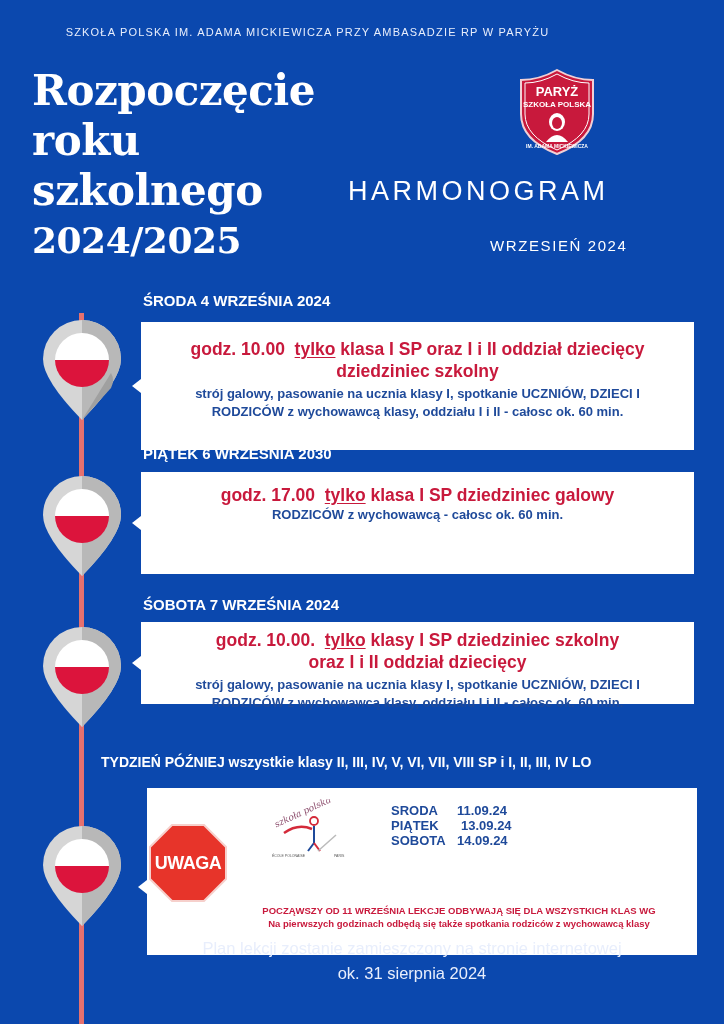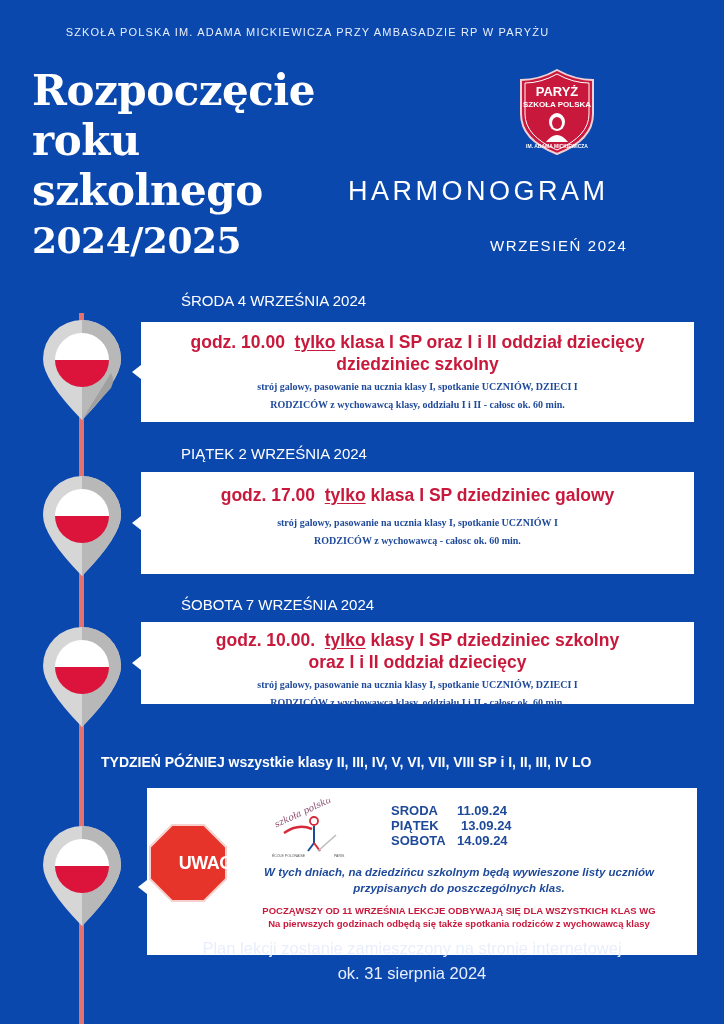--- a/index.html
+++ b/index.html
@@ -36,57 +36,57 @@
     position: absolute; left: 490px; top: 237px;
     font-size: 15px; letter-spacing: 1.6px; color: #fff;
   }
   .timeline-line {
     position: absolute; left: 79px; top: 313px; width: 5px; height: 711px;
     background: #e5716f;
   }
   .pin { position: absolute; left: 41px; width: 82px; height: 104px; }
   .day-heading {
     position: absolute; left: 143px;
-    font-weight: normal; font-size: 15px; color: #fff; margin-left: 38px;
+    font-weight: bold; font-size: 15px; color: #fff;
   }
   .card {
     position: absolute; left: 141px; width: 553px; background: #fff;
     text-align: center;
   }
   .card::before {
     content: ""; position: absolute; left: -9px; top: 50%;
     margin-top: -7px;
     border-top: 7px solid transparent; border-bottom: 7px solid transparent;
     border-right: 9px solid #fff;
   }
   .card .red {
     color: #c8193c; font-weight: bold; font-size: 17.5px; line-height: 22px;
   }
   .card .red u { text-decoration: underline; text-underline-offset: 2px; }
   .card .blue {
-    color: #1f4a9a; font-weight: bold; font-size: 10px; line-height: 18px; font-family: Liberation Serif, serif;
+    color: #1f4a9a; font-weight: bold; font-size: 13px; line-height: 18px;
   }
   .later-heading {
     position: absolute; left: 101px; top: 754px; font-weight: bold;
     font-size: 14px; color: #fff; white-space: nowrap;
   }
   .info-card {
     position: absolute; left: 147px; top: 788px; width: 550px; height: 167px;
     background: #fff;
   }
   .info-card::before {
     content: ""; position: absolute; left: -9px; top: 92px;
     border-top: 7px solid transparent; border-bottom: 7px solid transparent;
     border-right: 9px solid #fff;
   }
   .stop-sign { position: absolute; left: 1px; top: 35px; width: 80px; height: 80px; }
   .stop-label {
     position: absolute; left: 1px; top: 35px; width: 80px; height: 80px;
     display: flex; align-items: center; justify-content: center;
-    color: #fff; font-weight: bold; font-size: 18px; letter-spacing: -0.5px; margin-left: 24px;
+    color: #fff; font-weight: bold; font-size: 18px; letter-spacing: -0.5px;
   }
   .sp-logo { position: absolute; left: 123px; top: 11px; width: 80px; height: 60px; }
   .dates {
     position: absolute; left: 244px; top: 15px; color: #1f4a9a;
     font-weight: bold; font-size: 13px; line-height: 15px;
   }
   .dates .row { display: flex; }
   .dates .d { width: 66px; }
   .note-italic {
     position: absolute; left: 82px; top: 76px; width: 460px; text-align: center;
@@ -169,35 +169,34 @@
   <clipPath id="c4">
       <circle cx="41" cy="42" r="27"></circle>
     </clipPath>
   <g clip-path="url(#c4)">
       <rect x="0" y="0" width="82" height="42" fill="#fff"></rect>
       <rect x="0" y="42" width="82" height="40" fill="#dc143c"></rect>
     </g>
 </svg>
 
 <div class="day-heading" style="top:292px">ŚRODA  4 WRZEŚNIA 2024</div>
-<div class="card" style="top:322px;height:100px;padding-top:9px">
+<div class="card" style="top:322px;height:128px;padding-top:16px">
   <div class="red">
     <span>godz. 10.00</span>&nbsp;&nbsp;<u>tylko</u>&nbsp;<span>klasa I SP oraz I i II oddział dziecięcy</span>
   </div>
   <div class="red">dziedziniec szkolny</div>
   <div class="blue" style="margin-top:3px">strój galowy, pasowanie na ucznia klasy I, spotkanie UCZNIÓW,  DZIECI I</div>
   <div class="blue">RODZICÓW z wychowawcą klasy, oddziału I i II - całosc ok. 60 min.</div>
 </div>
 
-<div class="day-heading" style="top:445px">PIĄTEK 2 WRZEŚNIA 2024</div>
+<div class="day-heading" style="top:445px">PIĄTEK 6 WRZEŚNIA 2030</div>
 <div class="card" style="top:472px;height:102px;padding-top:12px">
   <div class="red">
     <span>godz. 17.00</span>&nbsp;&nbsp;<u>tylko</u>&nbsp;<span>klasa I SP  dziedziniec galowy</span>
   </div>
-  <div class="blue" style="margin-top:8px">strój galowy, pasowanie na ucznia klasy I, spotkanie UCZNIÓW I</div>
   <div class="blue">RODZICÓW z wychowawcą - całosc ok. 60 min.</div>
 </div>
 
 <div class="day-heading" style="top:596px">ŚOBOTA 7 WRZEŚNIA 2024</div>
 <div class="card" style="top:622px;height:82px;padding-top:7px">
   <div class="red">
     <span>godz. 10.00.</span>&nbsp;&nbsp;<u>tylko</u>&nbsp;<span>klasy I SP dziedziniec szkolny</span>
   </div>
   <div class="red">oraz I i II oddział dziecięcy</div>
   <div class="blue" style="margin-top:3px">strój galowy, pasowanie na ucznia klasy I, spotkanie UCZNIÓW,  DZIECI I</div>
@@ -231,24 +230,20 @@
     <div class="row">
         <span class="d">PIĄTEK</span>
         <span style="padding-left:4px">13.09.24</span>
       </div>
     <div class="row">
         <span class="d">SOBOTA</span>
         <span>14.09.24</span>
       </div>
   </div>
 
-  <div class="note-italic">
-    <div>W tych dniach, na dziedzińcu szkolnym będą wywieszone listy uczniów</div>
-    <div>przypisanych do poszczególnych klas.</div>
-  </div>
 
   <div class="note-red">
     <div>POCZĄWSZY OD 11 WRZEŚNIA LEKCJE ODBYWAJĄ SIĘ  DLA WSZYSTKICH KLAS WG</div>
     <div>Na pierwszych godzinach odbędą się także spotkania rodziców z wychowawcą klasy</div>
   </div>
 </div>
 
 <div class="footer">
   <div>Plan lekcji zostanie zamieszczony na stronie internetowej</div>
   <div>ok. 31 sierpnia 2024</div>

